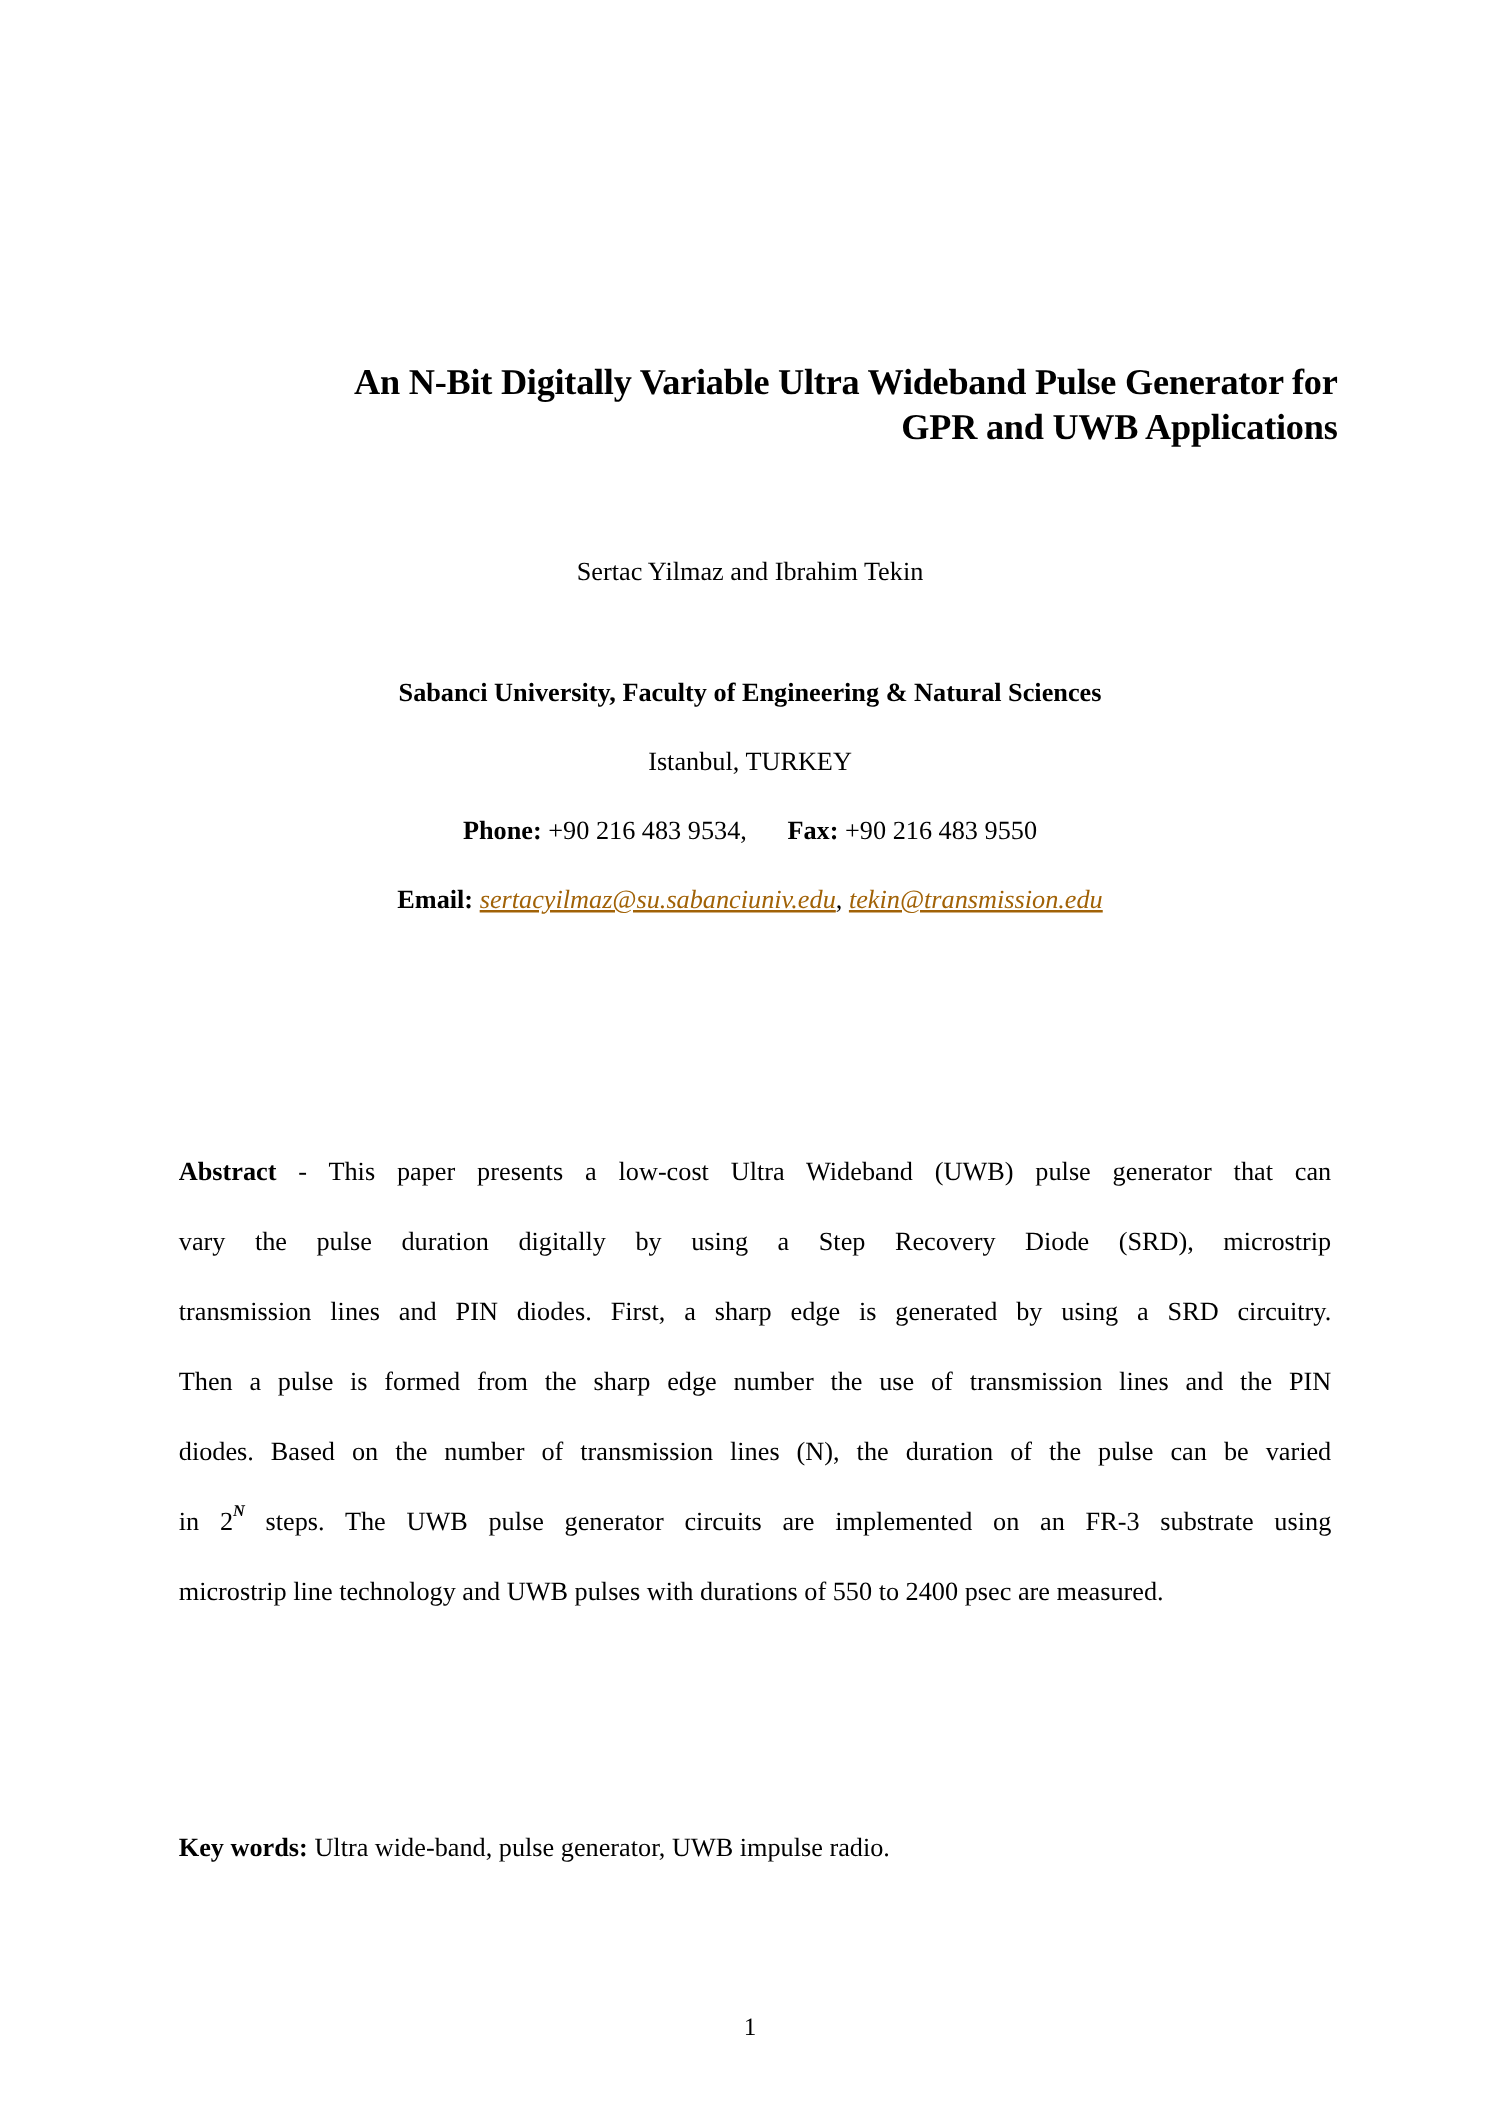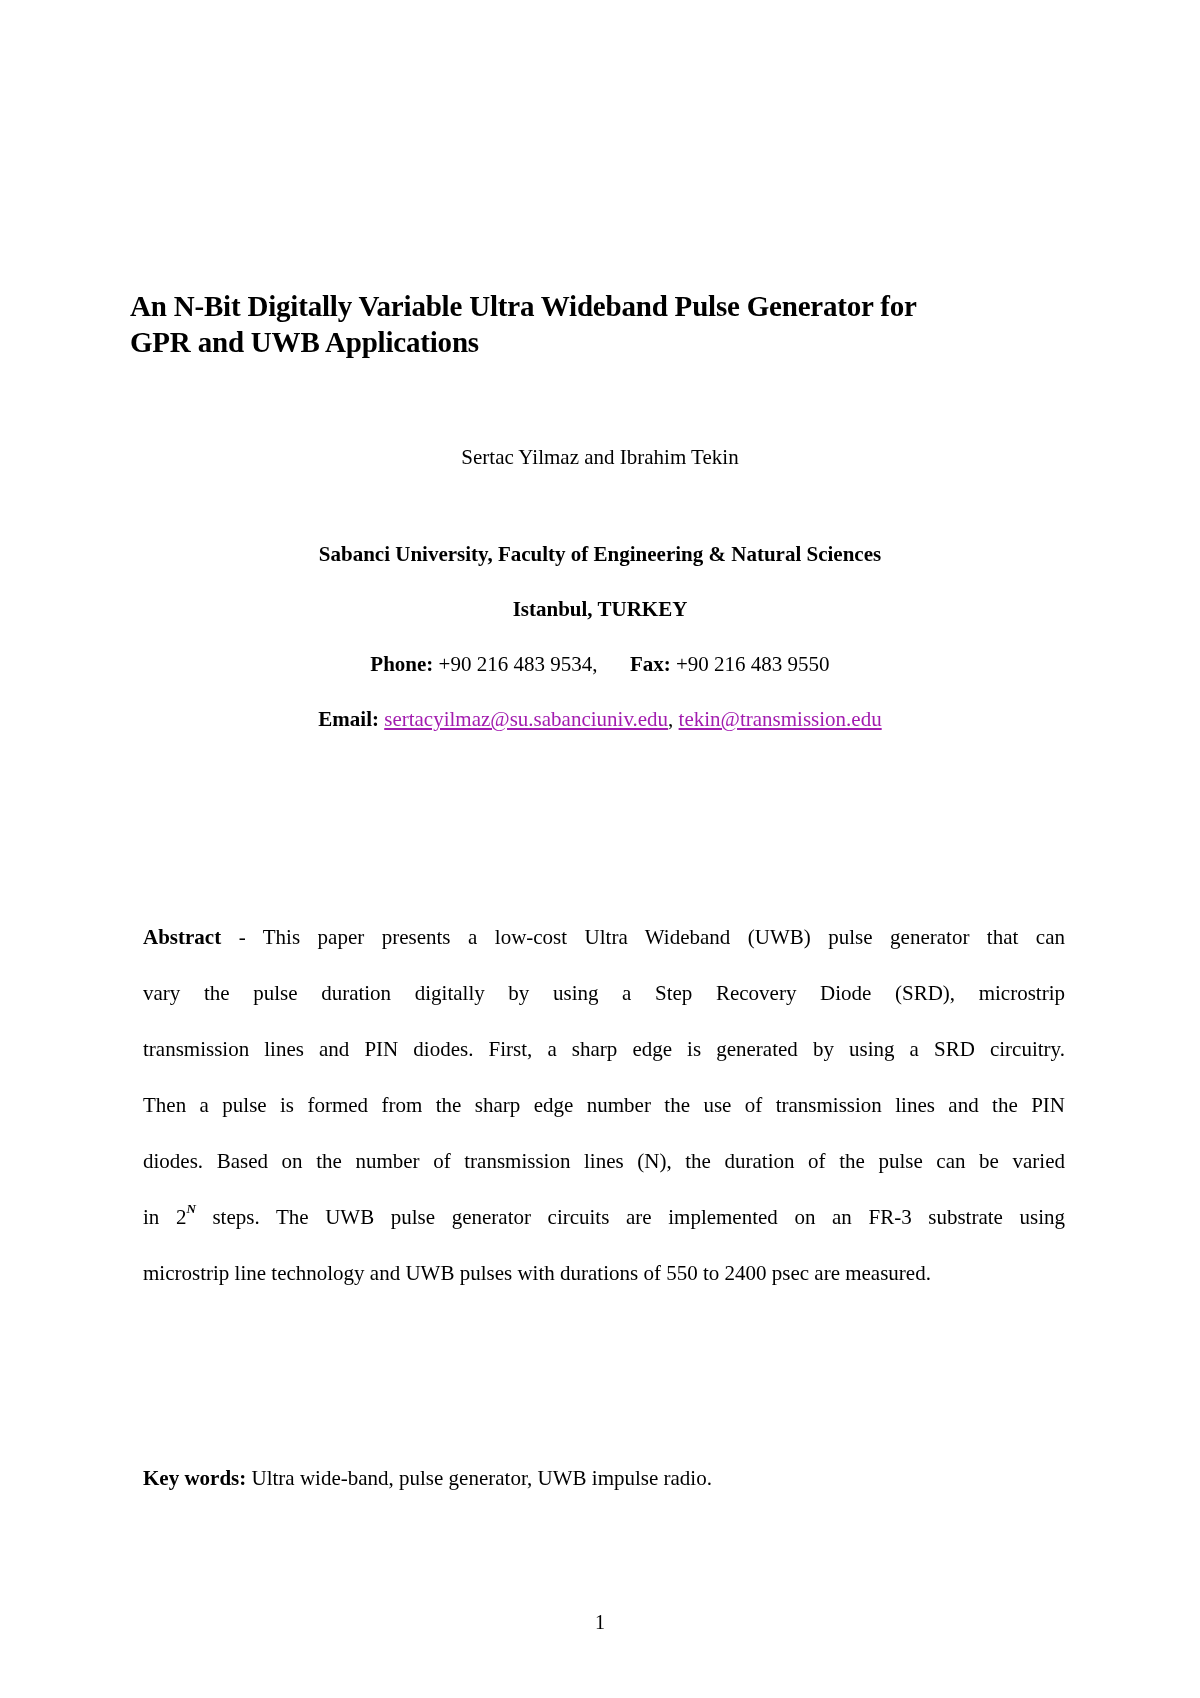--- a/index.html
+++ b/index.html
@@ -19,44 +19,45 @@
       position: absolute;
       left: 0; top: 0;
       width: 1200px; height: 1698px;
       background: #ffffff;
     }
     .title {
       position: absolute;
       left: 130px;
       width: 940px;
       top: 288px;
-      text-align: left;
+      text-align: right;
       font-weight: bold;
       font-size: 29px;
       line-height: 36px;
       letter-spacing: -0.2px;
     }
     .centered {
       position: absolute;
       left: 130px;
       width: 940px;
       text-align: center;
       font-size: 21px;
       line-height: 26px;
     }
     .authors { top: 444px; }
     .affiliation { top: 541px; font-weight: bold; }
-    .location { top: 596px; font-weight: bold; }
+    .location { top: 596px; font-weight: normal; }
     .contact { top: 651px; }
     .email-line { top: 706px; }
     .label-bold { font-weight: bold; text-align: right; }
     .gap { display: inline-block; width: 22px; }
     a.email-link {
-      color: #a21caf;
+      color: #a16207;
       text-decoration: underline;
+      font-style: italic;
     }
     .abstract {
       position: absolute;
       left: 143px;
       width: 922px;
       top: 909px;
       font-size: 21px;
       line-height: 56px;
       text-align: justify;
     }

